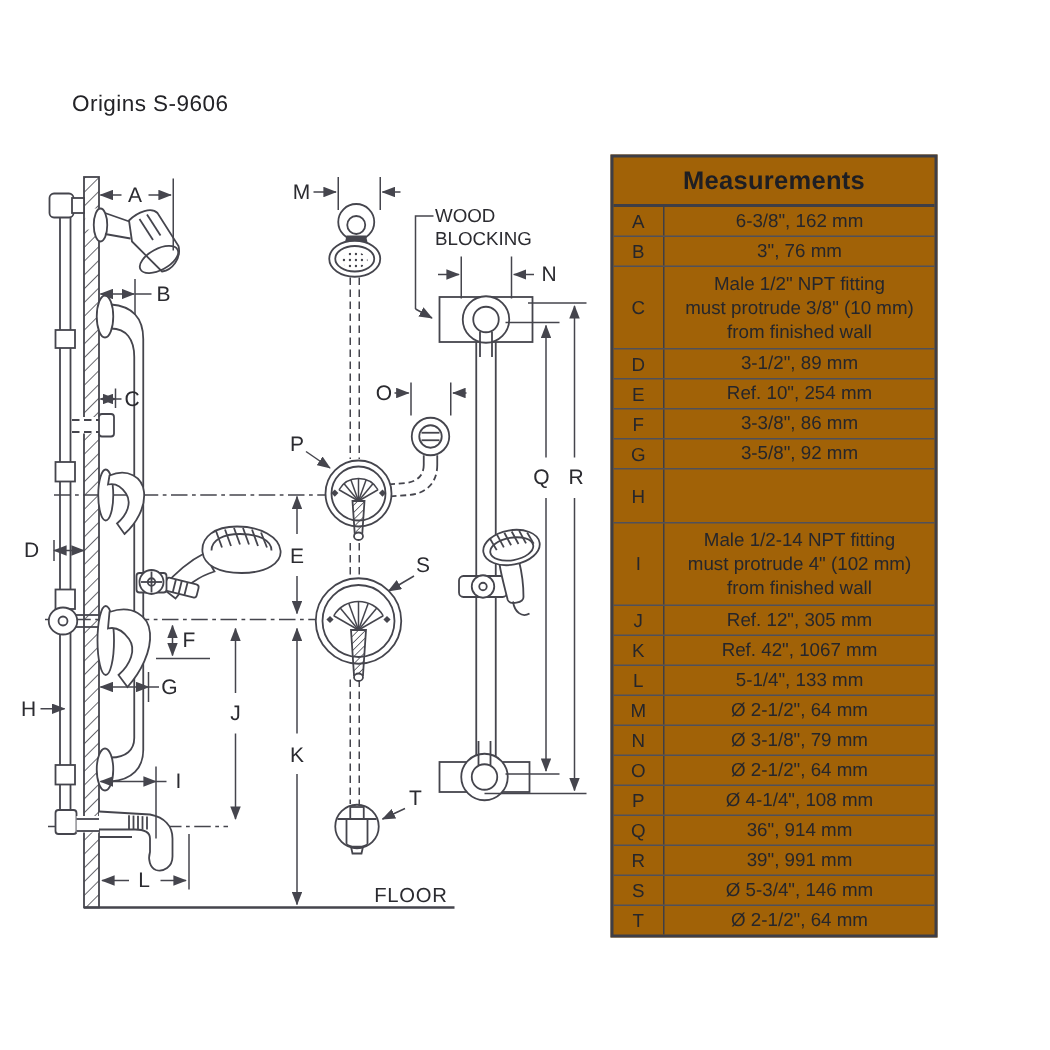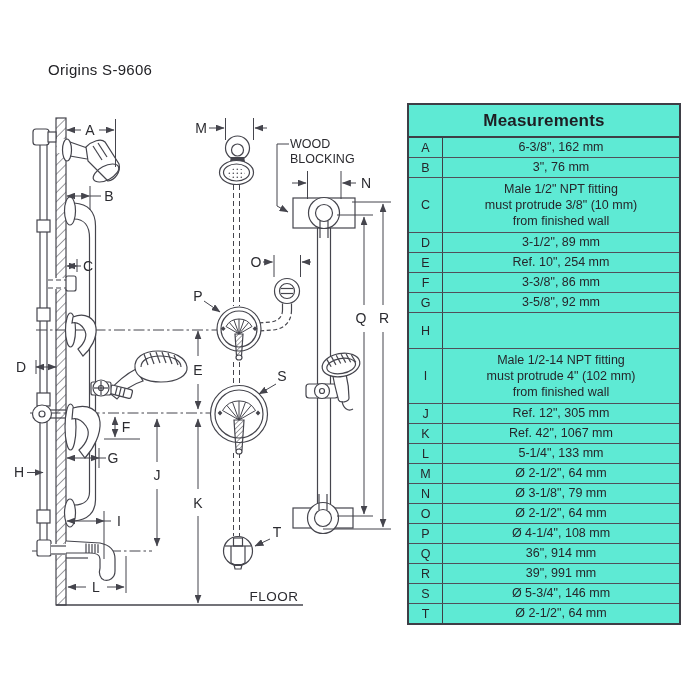--- a/index.html
+++ b/index.html
@@ -3,21 +3,21 @@
 <meta charset="utf-8">
 <style>
   html,body{margin:0;padding:0;background:#fff;}
   body{width:700px;height:700px;position:relative;font-family:"Liberation Sans",sans-serif;color:#26262b;overflow:hidden;}
   .page-title{position:absolute;left:48px;top:28px;font-size:15px;letter-spacing:.3px;color:#232327;margin-top:33px;}
   svg{position:absolute;left:0;top:0;}
   svg text{font-family:"Liberation Sans",sans-serif;fill:#2b2b30;}
   .dimlbl{font-size:14px;}
   .smalllbl{font-size:12.5px;}
   .floorlbl{font-size:13.5px;letter-spacing:.5px;}
-  .mtable{position:absolute;left:407px;top:103px;width:274px;border:2px solid #3e3e46;background:#5eead4;box-sizing:border-box;}
+  .mtable{position:absolute;left:407px;top:103px;width:218px;border:2px solid #3e3e46;background:#a16207;box-sizing:border-box;}
   .mheader{height:31px;border-bottom:2px solid #3e3e46;font-weight:bold;font-size:17px;display:flex;align-items:center;justify-content:center;letter-spacing:.2px;color:#1e1e23;}
   .trow{display:flex;border-bottom:1px solid #50505a;}
   .trow:last-child{border-bottom:none;}
   .tkey{width:33px;border-right:1.5px solid #3e3e46;display:flex;align-items:center;justify-content:center;font-size:12.5px;flex:none;}
   .tval{flex:1;display:flex;align-items:center;justify-content:center;text-align:center;font-size:12.5px;line-height:1.3;white-space:pre-line;padding:0 2px;}
   .r1{height:19px}.r2{height:35px}.r3{height:54px}
 </style>
 </head>
 <body>
 

